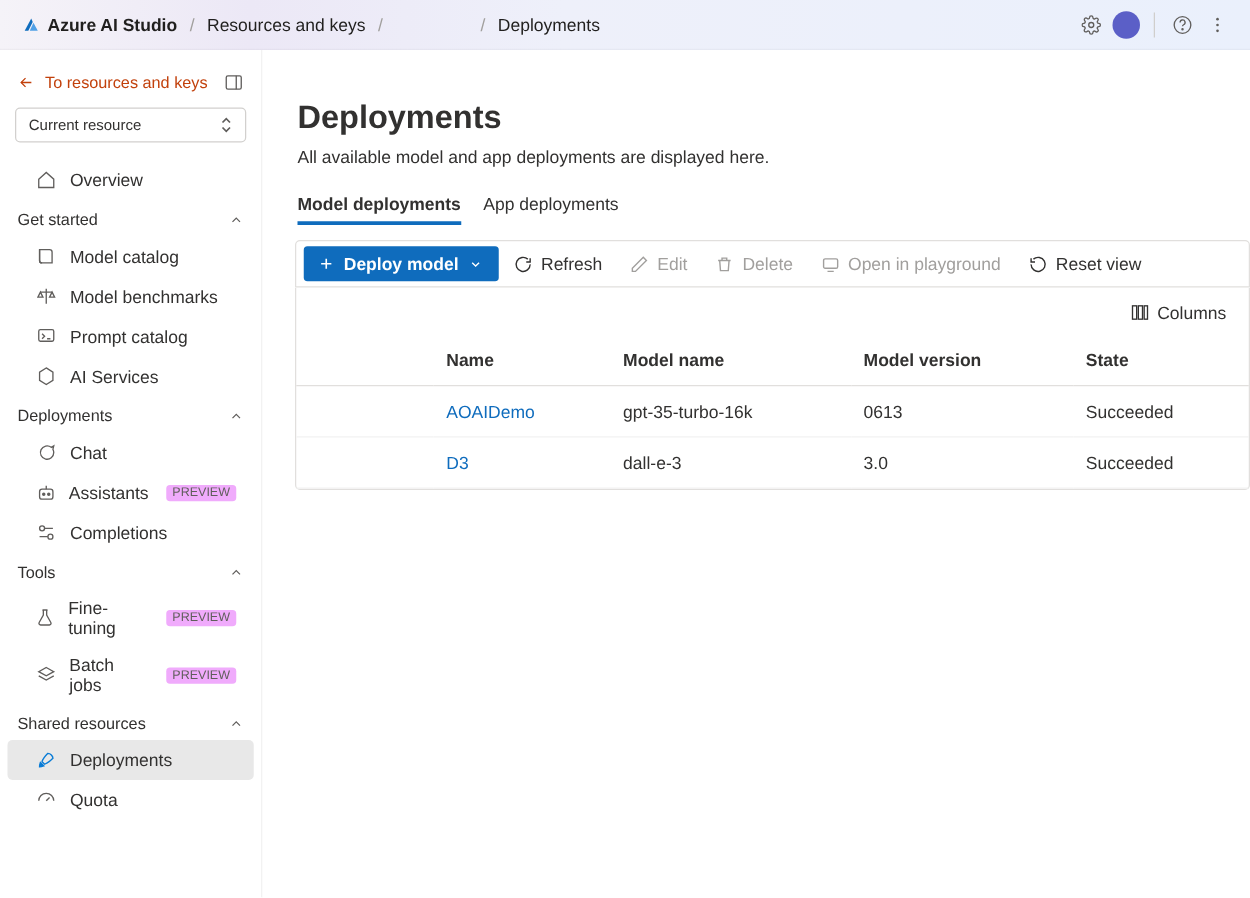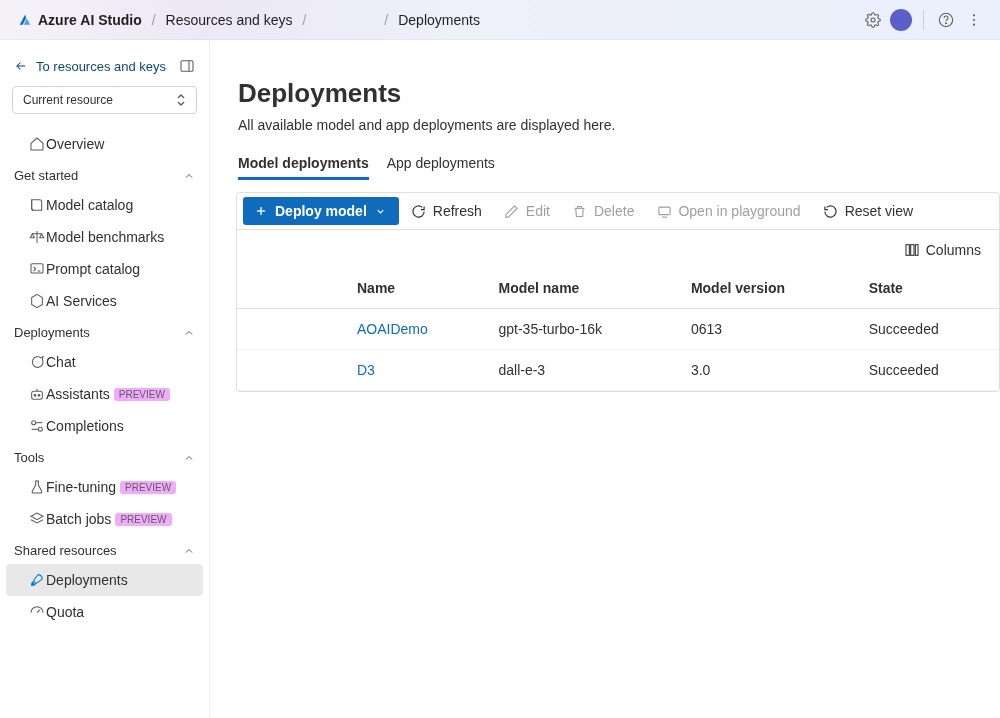--- a/index.html
+++ b/index.html
@@ -9,27 +9,27 @@
   .crumb.bold { font-weight: 600; }
   .crumb-sep { color: #a19f9d; padding: 0 4px; }
   .logo-icon { width:14px; height:14px; display:inline-block; }
   .spacer { flex: 1; }
   .top-icon { width: 28px; height: 28px; display:flex; align-items:center; justify-content:center; cursor:pointer; border-radius:4px; color:#605e5c;}
   .avatar { width: 22px; height: 22px; border-radius: 50%; background: #5b5fc7; }
   .vsep { width:1px; height:20px; background:#d0cecc; margin:0 8px; }
 
   .workspace { display:flex; height: calc(718px - 40px); }
   .sidebar { width: 210px; border-right: 1px solid #eee; padding-top: 10px; }
-  .back-row { display:flex; align-items:center; justify-content:space-between; padding: 8px 14px 10px 14px; color:#0c4a6e; font-size:13px; }
+  .back-row { display:flex; align-items:flex-start; justify-content:space-between; padding: 8px 14px 10px 14px; color:#c2410c; font-size:13px; }
   .back-link { display:flex; align-items:center; gap:8px; cursor:pointer; }
   .collapse-icon { cursor:pointer; color:#605e5c; }
   .resource-box { margin: 2px 12px 14px 12px; border:1px solid #d2d0ce; border-radius:4px; padding:6px 10px; display:flex; align-items:center; justify-content:space-between; cursor:pointer;}
   .resource-box span { font-size:12px; }
   .group-header { display:flex; align-items:center; justify-content:space-between; padding:8px 14px 6px 14px; font-size:13px; color:#323130; cursor:pointer;gap:17px;}
-  .nav-item { display:flex; align-items:center; padding:7px 14px 7px 22px; font-size:14px; color:#323130; cursor:pointer; border-radius:4px; margin:0 6px;}
+  .nav-item { display:flex; align-items:center; gap:10px; padding:7px 14px 7px 22px; font-size:14px; color:#323130; cursor:pointer; border-radius:4px; margin:0 6px;}
   .nav-item.active { background:#e8e8e8; font-weight:400; }
   .nav-icon { width:18px; height:18px; display:flex; align-items:center; justify-content:center; color:#605e5c;}
   .nav-item.active .nav-icon { color:#0a7cd6;}
   .badge { font-size:10px; background:#f0abfc; padding:1px 5px; border-radius:3px; color:#605e5c; margin-left:4px;}
   .chev { color:#605e5c; }
 
   .main { flex:1; background:#fff; position:relative; padding: 28px 0 0 0; }
   h1 { font-size:26px; font-weight:600; padding: 10px 0 8px 0; margin-left: 2px;}
   .subtitle { font-size:14px; color:#323130; margin-bottom: 22px; margin-left:2px;}
 

